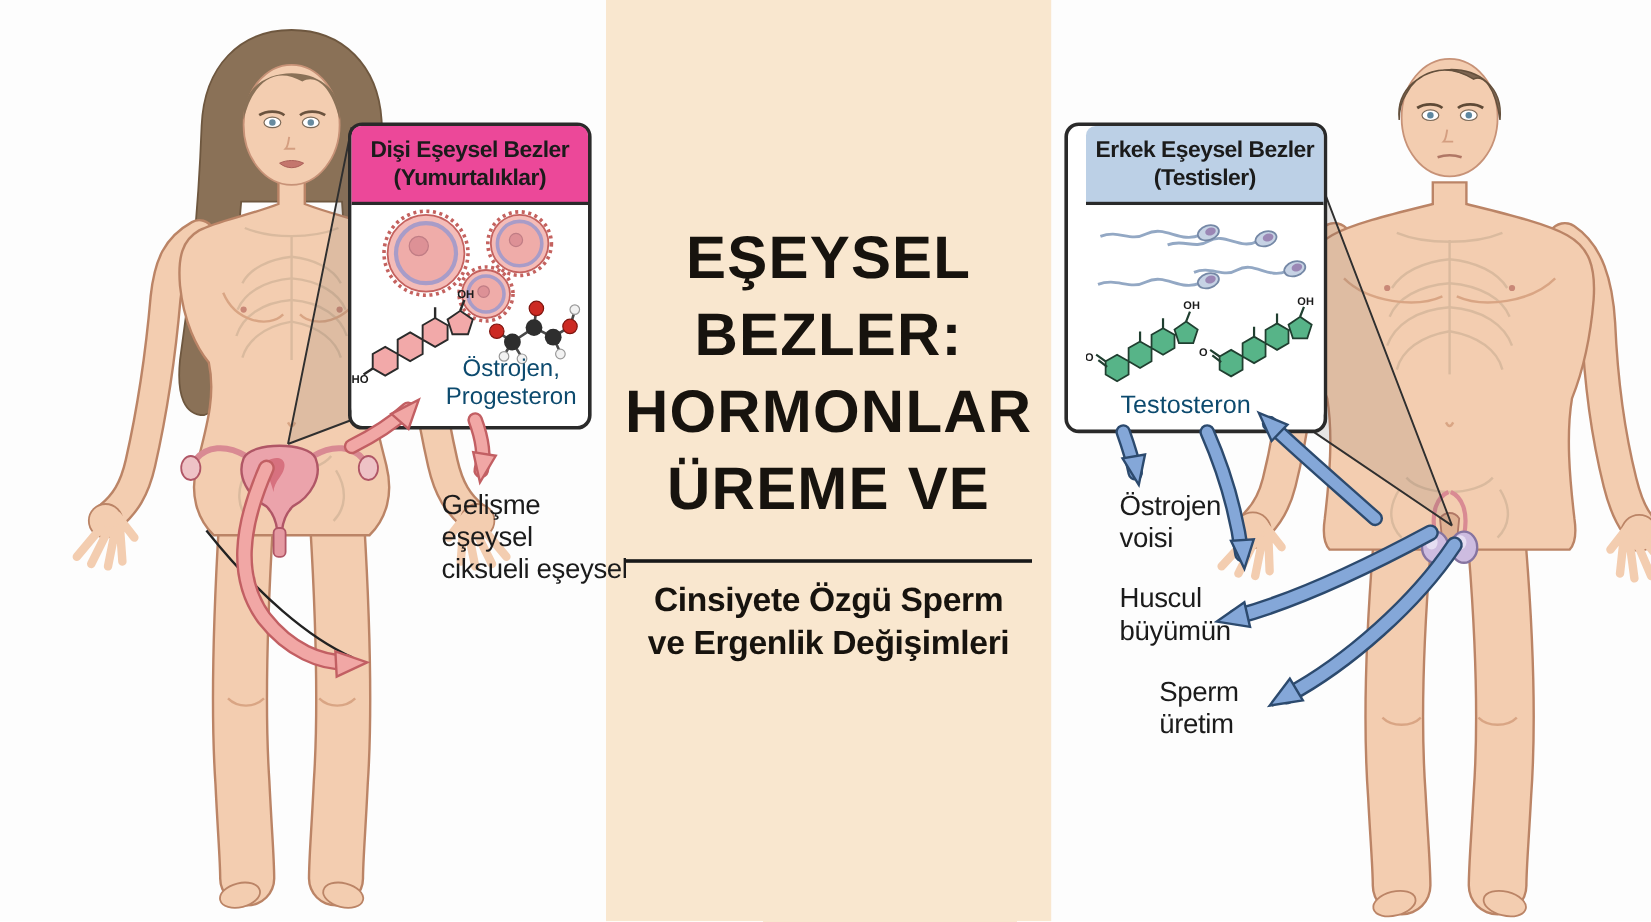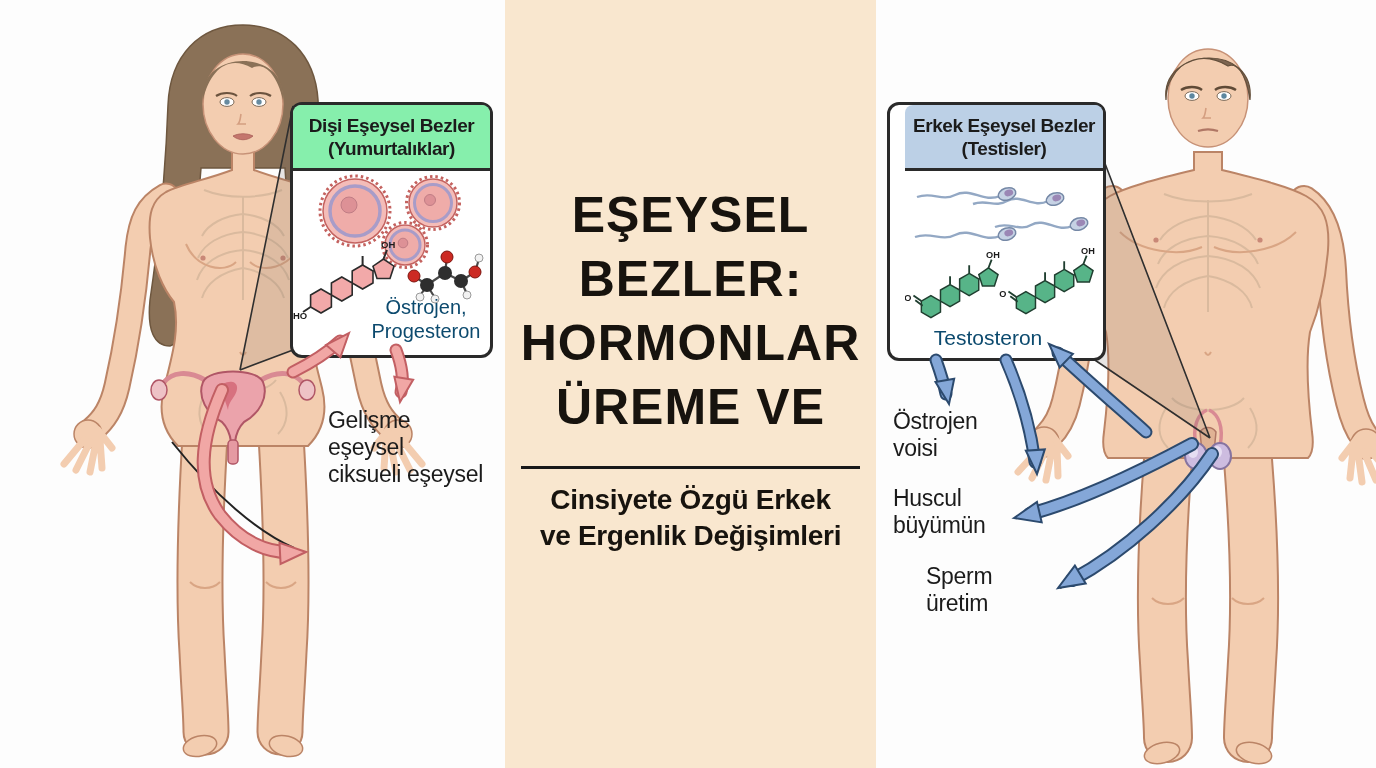--- a/index.html
+++ b/index.html
@@ -17,42 +17,42 @@
   .title-divider{position:absolute;top:466px;left:16px;right:16px;height:3px;background:#191919;}
   .main-subtitle{position:absolute;top:482px;left:0;right:0;text-align:center;
                  font-size:28px;font-weight:bold;line-height:36px;color:#17130e;letter-spacing:-0.3px;}
   
   .inset-box{position:absolute;z-index:2;border:3px solid #2a2a2a;border-radius:12px;background:#ffffff;}
   .inset-header{position:relative;height:63px;border-bottom:3px solid #2a2a2a;border-radius:8px 8px 0 0;
                 display:flex;flex-direction:column;justify-content:center;text-align:center;
                 font-size:19px;font-weight:bold;line-height:23px;color:#1b1b1b;letter-spacing:-0.4px;}
   .inset-body{position:relative;background:#ffffff;border-radius:0 0 9px 9px;overflow:hidden;}
   .female-box{left:290px;top:102px;width:197px;height:250px;}
-  .female-box .inset-header{background:#86efac;}
+  .female-box .inset-header{background:#ec4899;}
   .male-box{left:887px;top:102px;width:198px;height:253px;padding-left:15px;}
   .male-box .inset-header{background:#bcd0e6;}
   .hormone-note{position:absolute;z-index:2;font-size:20px;line-height:24px;color:#0c4a6e;text-align:center;}
   
-  .side-label{position:absolute;z-index:2;font-size:23px;line-height:27px;color:#1b1b1b;letter-spacing:-0.3px;}
+  .side-label{position:absolute;z-index:2;font-size:23px;line-height:27px;color:#1b1b1b;letter-spacing:-0.3px;margin-left:40px;}
 </style>
 </head>
 <body>
 
 <div id="stage">
 
   <div class="abs center-panel">
     <div class="main-title">
       <div>EŞEYSEL</div>
       <div>BEZLER:</div>
       <div>HORMONLAR</div>
       <div>ÜREME VE</div>
     </div>
     <div class="title-divider"></div>
     <div class="main-subtitle">
-      <div>Cinsiyete Özgü Erkek</div>
+      <div>Cinsiyete Özgü Sperm</div>
       <div>ve Ergenlik Değişimleri</div>
     </div>
   </div>
 
   <svg id="base-layer" width="1376" height="768" viewBox="0 0 1376 768">
 
     <g>
 
       <path d="M243,25 C200,25 170,55 168,105 C166,160 160,232 150,300 C147,330 154,346 170,346 L202,332 C196,252 198,200 201,168 L285,168 C288,210 291,272 288,332 L316,346 C333,341 337,320 334,290 C326,220 320,150 318,100 C315,55 286,25 243,25 Z" fill="#8a7157" stroke="#6e573f" stroke-width="1.5"></path>
 

